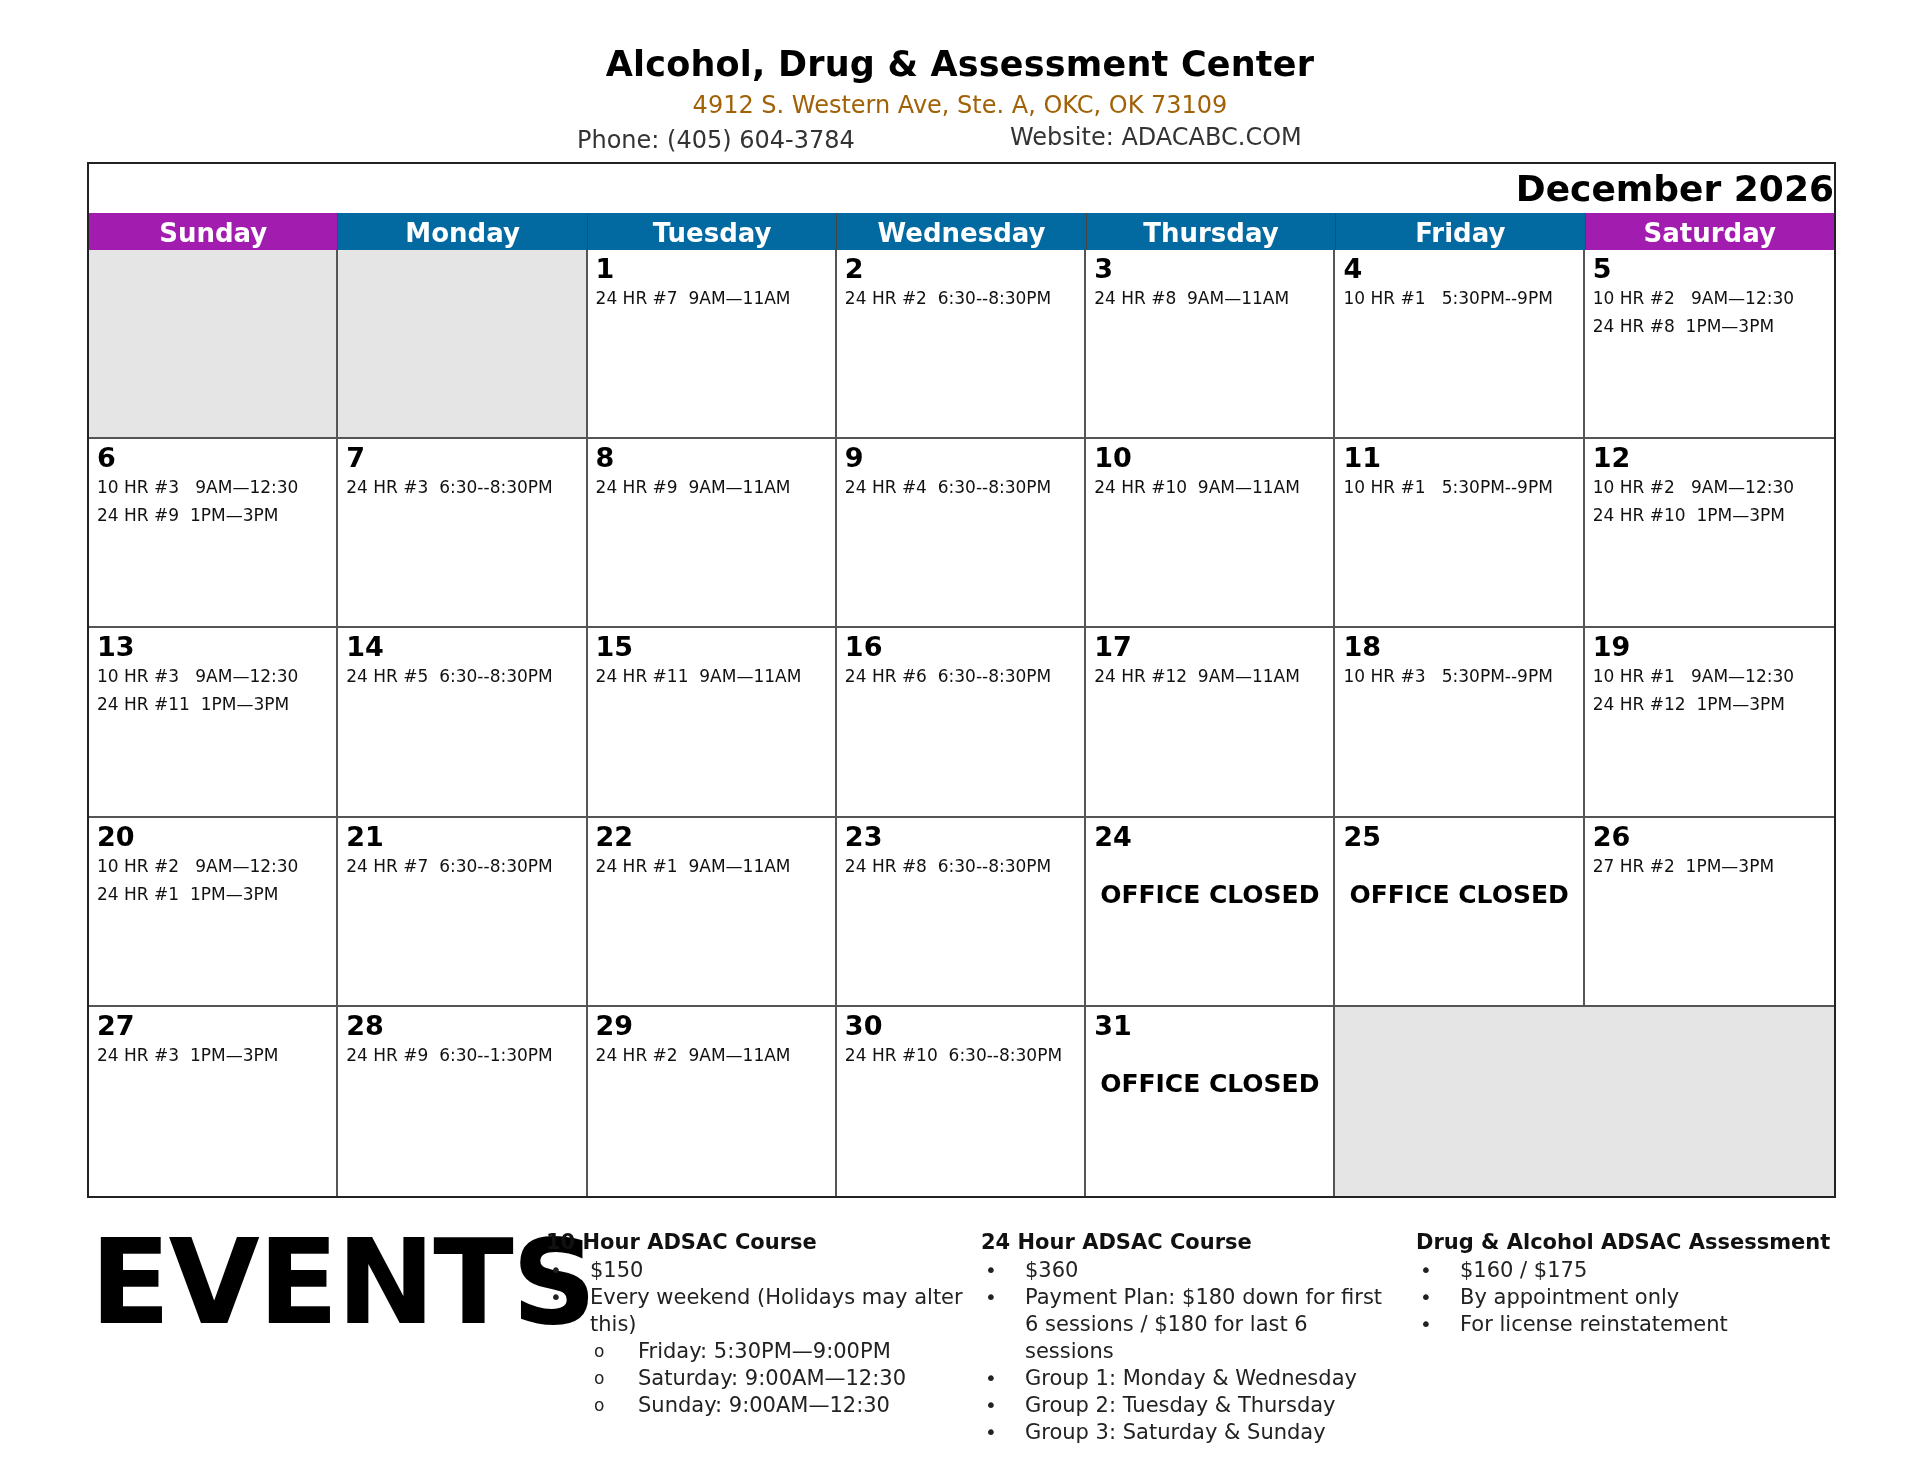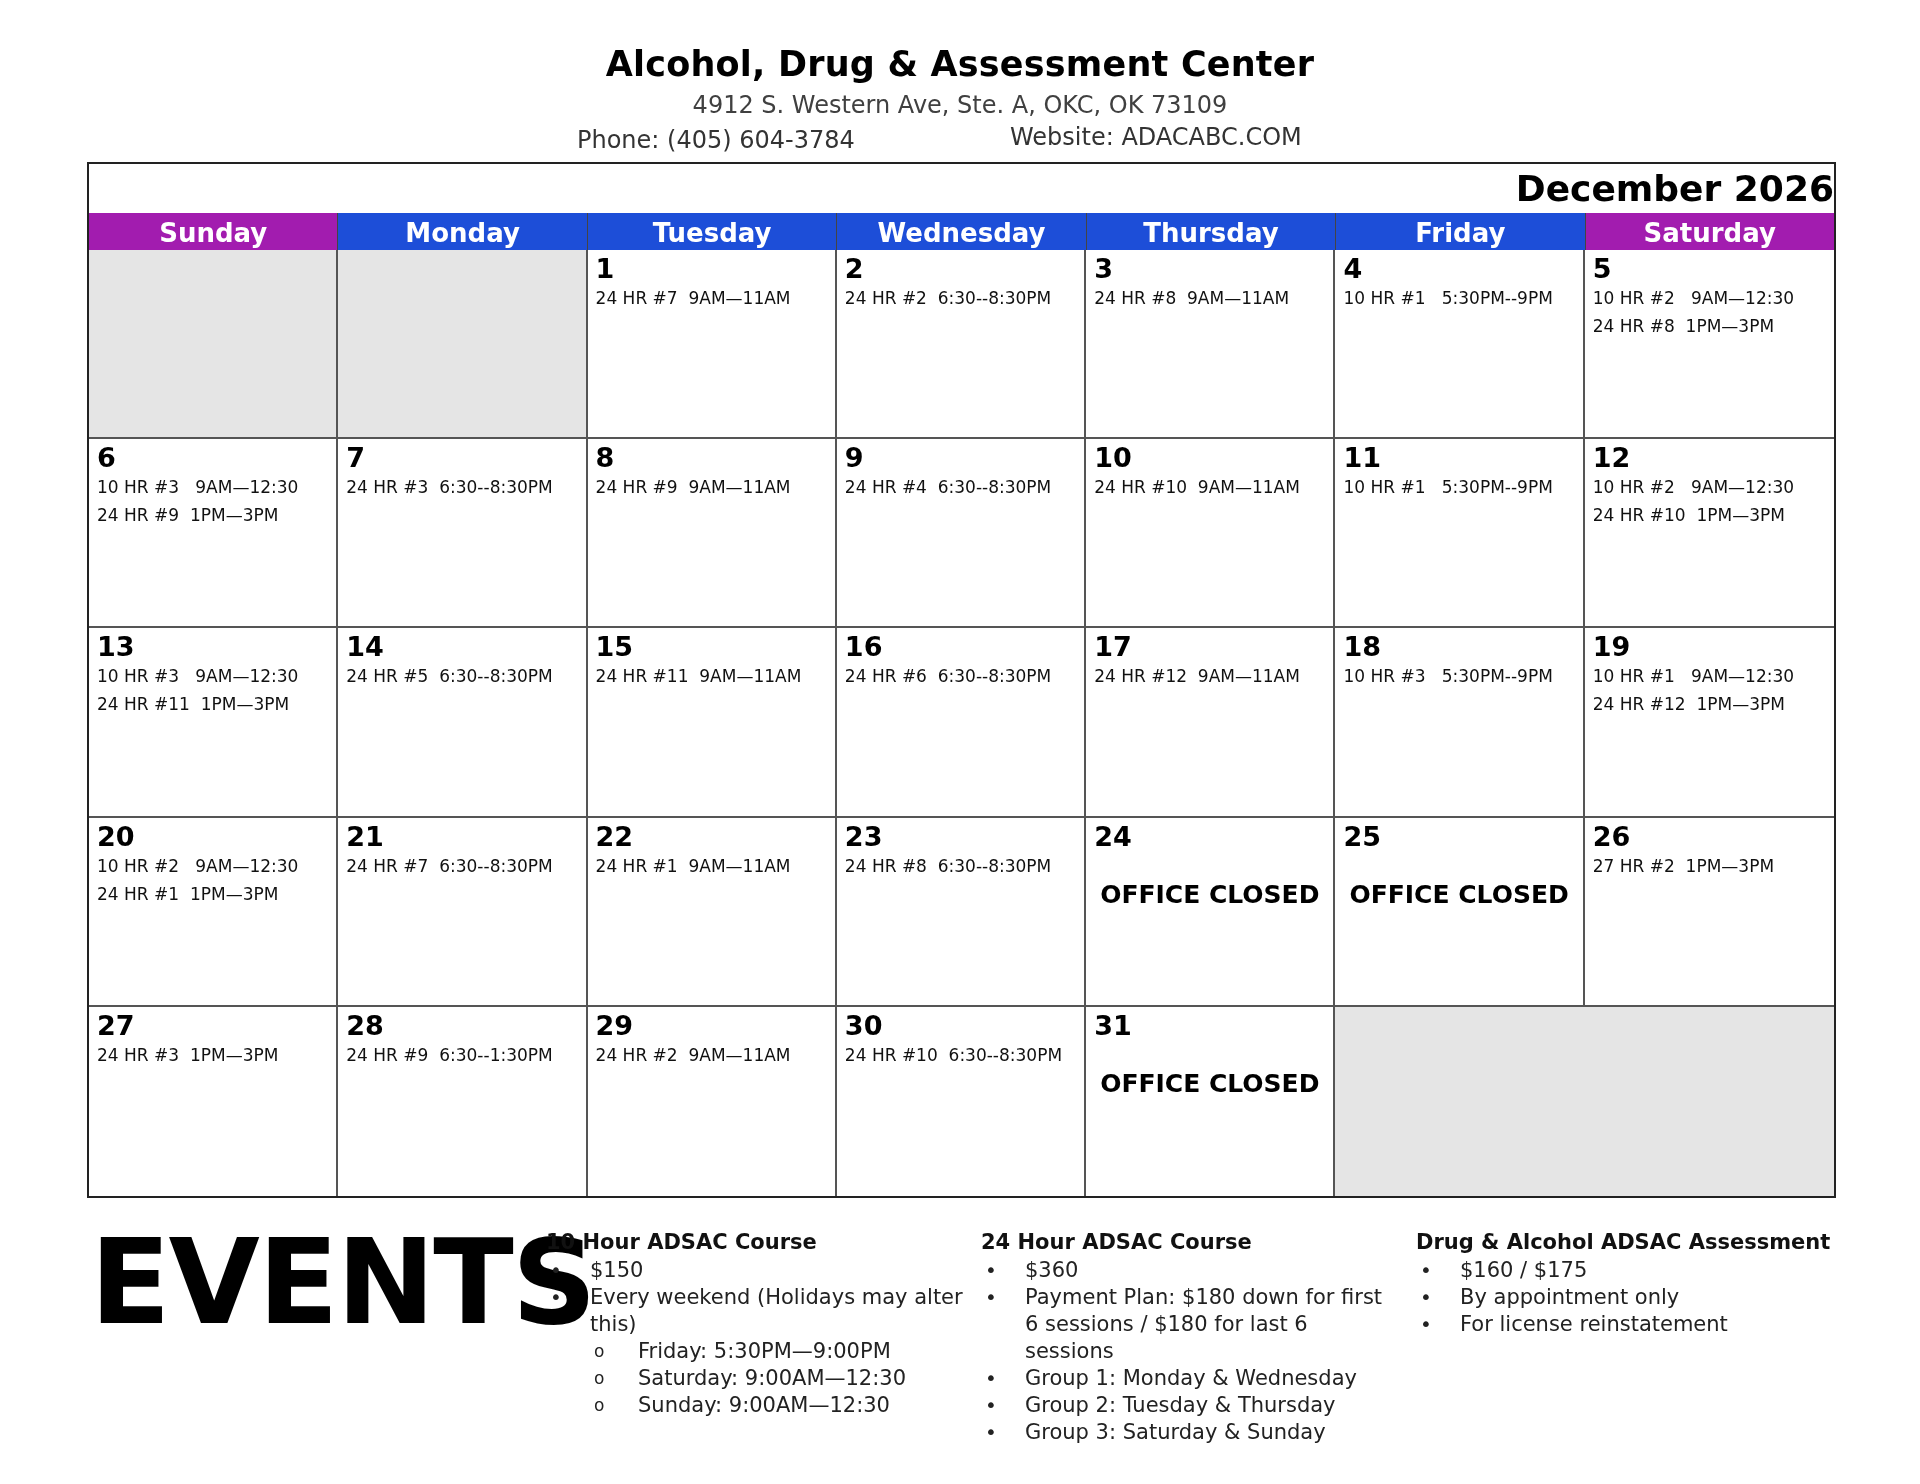--- a/index.html
+++ b/index.html
@@ -1,34 +1,34 @@
 <!DOCTYPE html>
 <html><head>
 <meta charset="utf-8">
 <style>
   html, body { margin:0; padding:0; background:#ffffff; }
   body { width:1920px; height:1484px; position:relative; overflow:hidden;
          font-family:"DejaVu Sans", sans-serif; color:#000; }
   .org-title { position:absolute; left:0; width:1920px; top:44px; text-align:center;
                font-family:"DejaVu Sans", sans-serif; font-weight:bold; font-size:35px; letter-spacing:0.2px; color:#000; }
   .org-address { position:absolute; left:0; width:1920px; top:91px; text-align:center;
-                 font-family:"DejaVu Sans", sans-serif; font-size:24px; color:#404040; }
+                 font-family:"DejaVu Sans", sans-serif; font-size:24px; color:#a16207; }
   .org-phone { position:absolute; left:577px; top:126px; font-size:24px; color:#333; white-space:nowrap; }
   .org-website { position:absolute; left:1010px; top:123px; font-size:24px; color:#333; white-space:nowrap; }
 
   .calendar { position:absolute; left:87px; top:162px; width:1749px; height:1036px;
               border:2px solid #222; box-sizing:border-box; }
   .month-title { position:absolute; left:0; right:0; top:0; height:49px; text-align:right;
                  font-weight:bold; font-size:36px; line-height:50px;border-radius:15px; }
   .dow-row { position:absolute; left:0; right:0; top:49px; height:37px; display:flex; }
   .dow { flex:1; color:#fff; font-weight:bold; font-size:26px; text-align:center; line-height:40px;
          border-right:1px solid #444; box-sizing:border-box; overflow:hidden; }
   .dow:last-child { border-right:none; }
   .dow.weekend { background:#a21caf; }
-  .dow.weekday { background:#1d4ed8; }
+  .dow.weekday { background:#0369a1; }
   .grid { position:absolute; left:0; right:0; top:86px; bottom:0; display:grid;
           grid-template-columns:repeat(7, 1fr); grid-template-rows:repeat(5, 1fr); }
   .cell { border-right:2px solid #555; border-bottom:2px solid #555; box-sizing:border-box;
           position:relative; padding:4px 8px; background:#fff; overflow:hidden; }
   .cell.col7 { border-right:none; }
   .cell.row5 { border-bottom:none; }
   .cell.empty { background:#e5e5e5; }
   .cell.span2 { grid-column: span 2; border-right:none; }
   .day-num { font-weight:bold; font-size:27px; line-height:30px; display:block; }
   .ev { font-size:17px; line-height:28px; white-space:pre; display:block; color:#111; }

